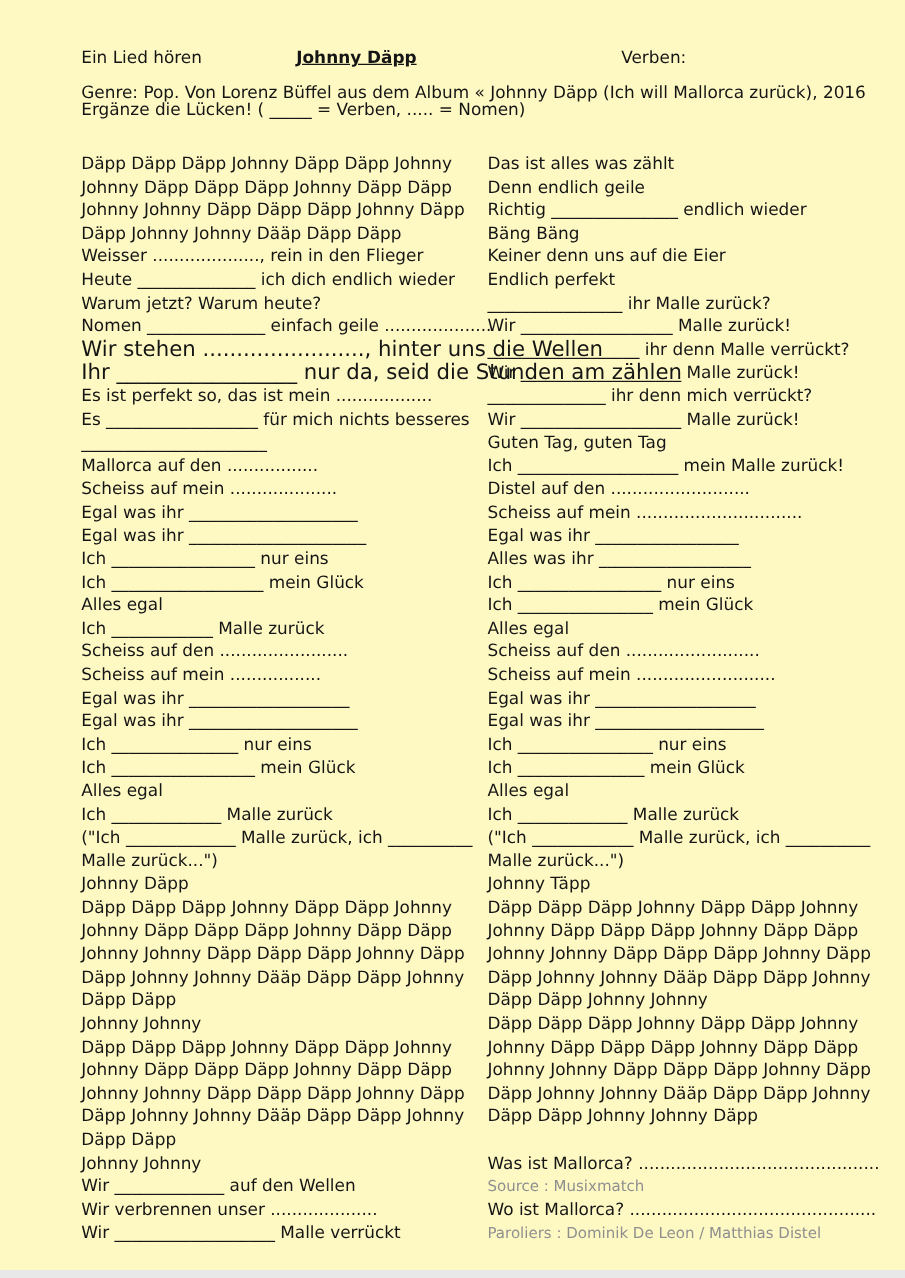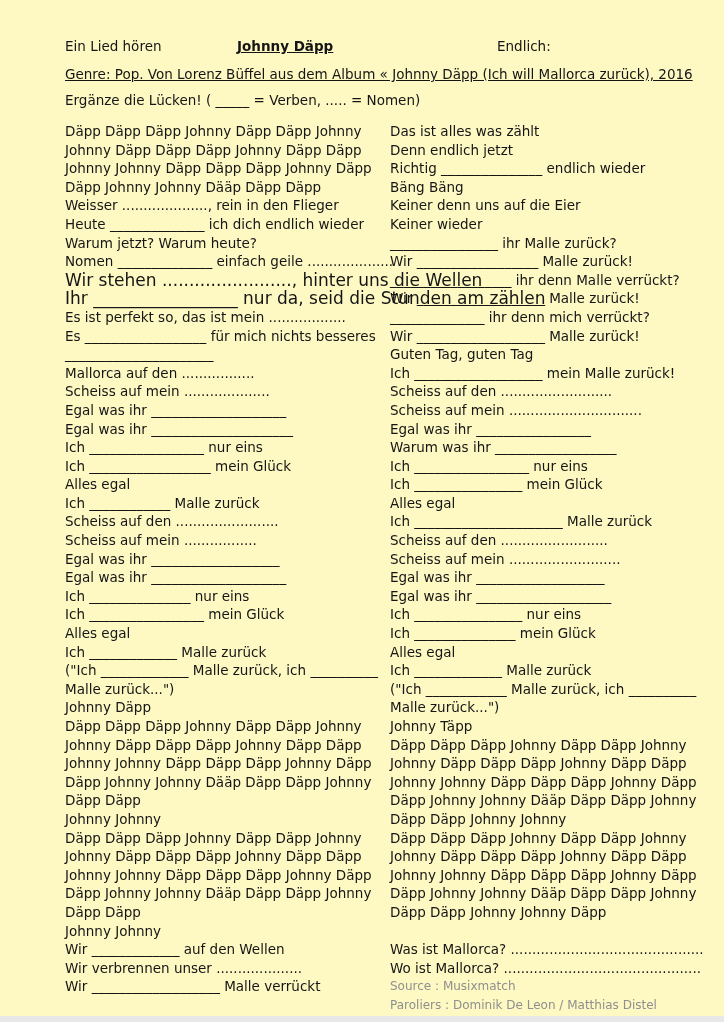--- a/index.html
+++ b/index.html
@@ -10,36 +10,36 @@
     background:#fef9c3;
     color:#151515;
     font-family:"DejaVu Sans", sans-serif;
     font-size:13.5px;
     overflow:hidden;
   }
   .abs { position:absolute; white-space:nowrap; }
   .lesson-label   { left:65px;  top:38px; }
   .song-title     { left:237px; top:38px; font-weight:bold; text-decoration:underline; }
   .name-label     { left:497px; top:38px; }
-  .genre-line     { left:65px;  top:66px; text-decoration:underline; }
-  .instructions   { left:65px;  top:92px; }
+  .genre-line     { left:65px;  top:66px; }
+  .instructions   { left:65px;  top:80px; }
   .col { position:absolute; top:122px; white-space:nowrap; }
   .col-left  { left:65px;  width:325px; }
   .col-right { left:390px; width:324px; }
   .line { height:18.6px; line-height:18.6px; }
   .line.small { font-size:17px; }
   .line.muted { color:#8f8f8f; font-size:12px; }
 </style>
 </head>
 <body>
 
 <div class="page">
   <span class="abs lesson-label">Ein Lied hören</span>
   <span class="abs song-title">Johnny Däpp</span>
-  <span class="abs name-label">Endlich:</span>
+  <span class="abs name-label">Verben:</span>
   <span class="abs genre-line">Genre: Pop. Von Lorenz Büffel aus dem Album « Johnny Däpp (Ich will Mallorca zurück), 2016</span>
   <span class="abs instructions">Ergänze die Lücken! ( _____ = Verben, ..... = Nomen)</span>
 
   <div class="col col-left">
       <div class="line">Däpp Däpp Däpp Johnny Däpp Däpp Johnny</div>
       <div class="line">Johnny Däpp Däpp Däpp Johnny Däpp Däpp</div>
       <div class="line">Johnny Johnny Däpp Däpp Däpp Johnny Däpp</div>
       <div class="line">Däpp Johnny Johnny Dääp Däpp Däpp</div>
       <div class="line">Weisser ...................., rein in den Flieger</div>
       <div class="line">Heute ______________ ich dich endlich wieder</div>
@@ -80,41 +80,40 @@
       <div class="line">Johnny Johnny Däpp Däpp Däpp Johnny Däpp</div>
       <div class="line">Däpp Johnny Johnny Dääp Däpp Däpp Johnny</div>
       <div class="line">Däpp Däpp</div>
       <div class="line">Johnny Johnny</div>
       <div class="line">Wir _____________ auf den Wellen</div>
       <div class="line">Wir verbrennen unser ....................</div>
       <div class="line">Wir ___________________ Malle verrückt</div>
     </div>
   <div class="col col-right">
       <div class="line">Das ist alles was zählt</div>
-      <div class="line">Denn endlich jetzt</div>
+      <div class="line">Denn endlich geile</div>
       <div class="line">Richtig _______________ endlich wieder</div>
       <div class="line">Bäng Bäng</div>
       <div class="line">Keiner denn uns auf die Eier</div>
-      <div class="line">Keiner wieder</div>
+      <div class="line">Endlich perfekt</div>
       <div class="line">________________ ihr Malle zurück?</div>
       <div class="line">Wir __________________ Malle zurück!</div>
       <div class="line">__________________ ihr denn Malle verrückt?</div>
       <div class="line">Wir ___________________ Malle zurück!</div>
       <div class="line">______________ ihr denn mich verrückt?</div>
       <div class="line">Wir ___________________ Malle zurück!</div>
       <div class="line">Guten Tag, guten Tag</div>
       <div class="line">Ich ___________________ mein Malle zurück!</div>
-      <div class="line">Scheiss auf den ..........................</div>
+      <div class="line">Distel auf den ..........................</div>
       <div class="line">Scheiss auf mein ...............................</div>
       <div class="line">Egal was ihr _________________</div>
-      <div class="line">Warum was ihr __________________</div>
+      <div class="line">Alles was ihr __________________</div>
       <div class="line">Ich _________________ nur eins</div>
       <div class="line">Ich ________________ mein Glück</div>
       <div class="line">Alles egal</div>
-      <div class="line">Ich ______________________ Malle zurück</div>
       <div class="line">Scheiss auf den .........................</div>
       <div class="line">Scheiss auf mein ..........................</div>
       <div class="line">Egal was ihr ___________________</div>
       <div class="line">Egal was ihr ____________________</div>
       <div class="line">Ich ________________ nur eins</div>
       <div class="line">Ich _______________ mein Glück</div>
       <div class="line">Alles egal</div>
       <div class="line">Ich _____________ Malle zurück</div>
       <div class="line">("Ich ____________ Malle zurück, ich __________</div>
       <div class="line">Malle zurück...")</div>
@@ -124,17 +123,17 @@
       <div class="line">Johnny Johnny Däpp Däpp Däpp Johnny Däpp</div>
       <div class="line">Däpp Johnny Johnny Dääp Däpp Däpp Johnny</div>
       <div class="line">Däpp Däpp Johnny Johnny</div>
       <div class="line">Däpp Däpp Däpp Johnny Däpp Däpp Johnny</div>
       <div class="line">Johnny Däpp Däpp Däpp Johnny Däpp Däpp</div>
       <div class="line">Johnny Johnny Däpp Däpp Däpp Johnny Däpp</div>
       <div class="line">Däpp Johnny Johnny Dääp Däpp Däpp Johnny</div>
       <div class="line">Däpp Däpp Johnny Johnny Däpp</div>
       <div class="line">&nbsp;</div>
       <div class="line">Was ist Mallorca? .............................................</div>
+      <div class="line muted">Source : Musixmatch</div>
       <div class="line">Wo ist Mallorca? ..............................................</div>
-      <div class="line muted">Source : Musixmatch</div>
       <div class="line muted">Paroliers : Dominik De Leon / Matthias Distel</div>
     </div>
 </div>
 
 </body></html>

